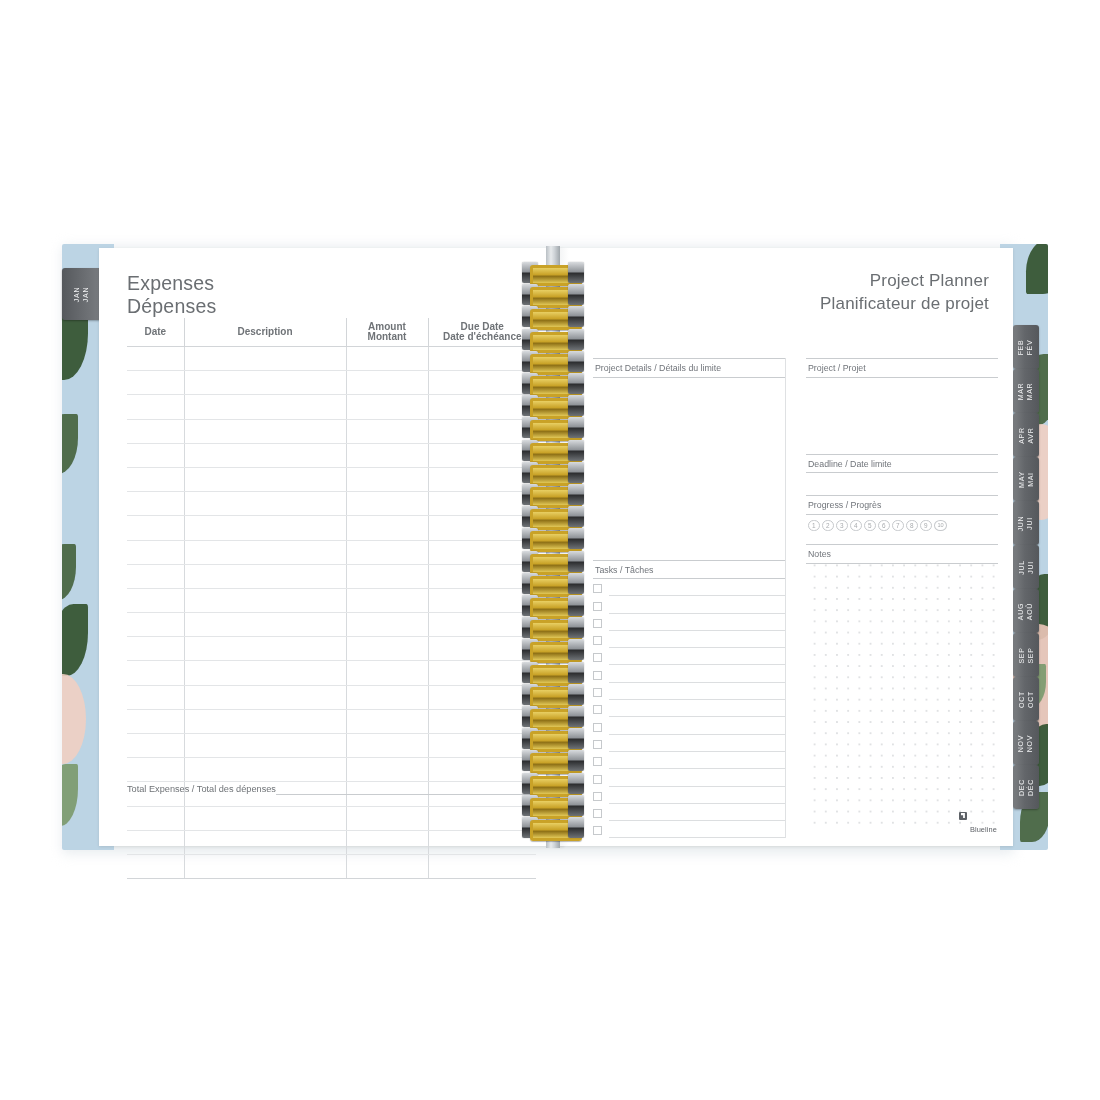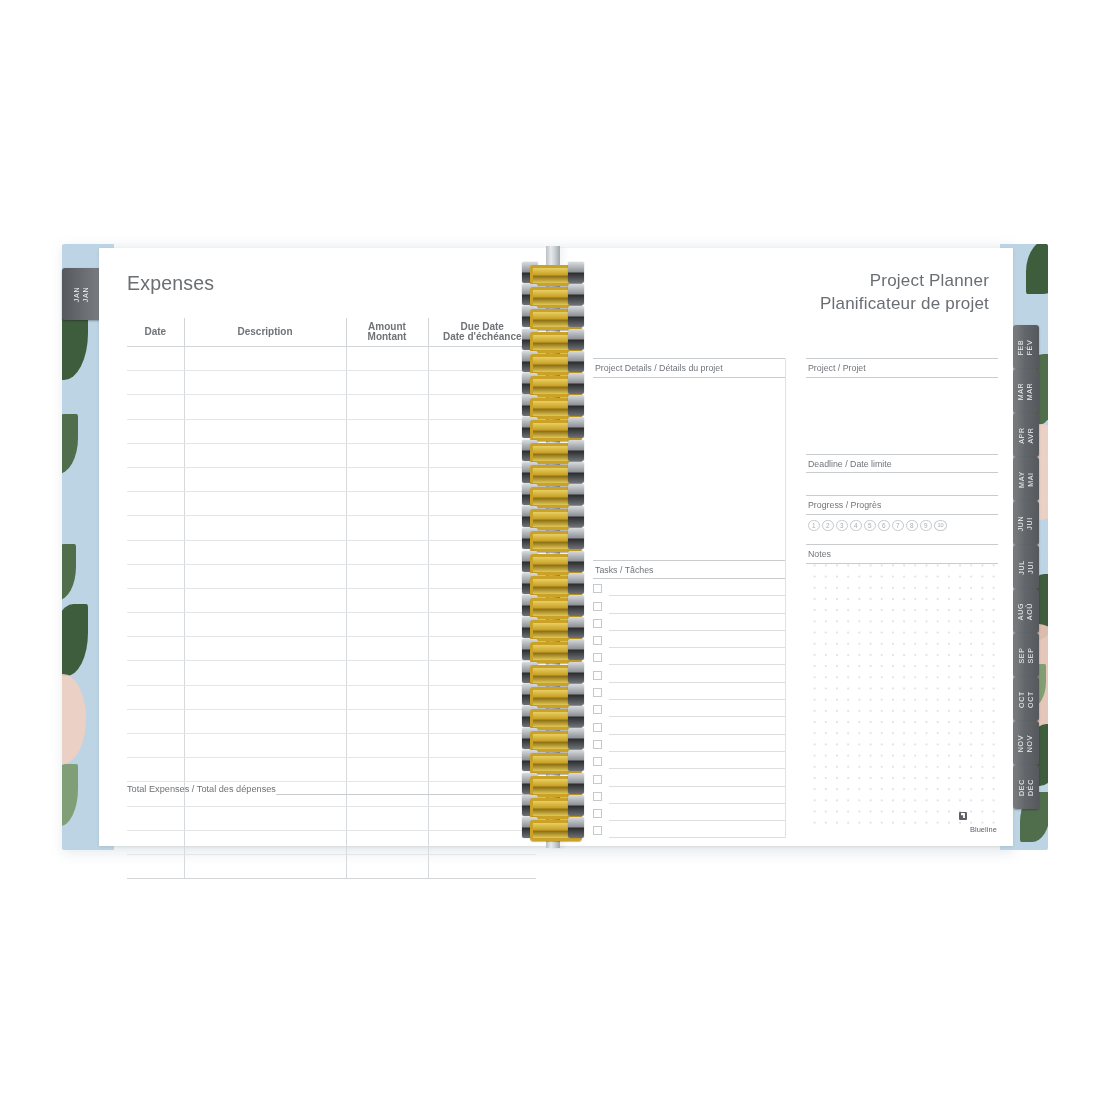--- a/index.html
+++ b/index.html
@@ -264,20 +264,21 @@
       </div>
     <div class="tab" style="top:440px">
         <div class="tab-txt"><span>DEC</span><br><span>DÉC</span></div>
       </div>
   </div>
 
   <div class="page page-left">
     <div class="lp">
       <div class="title">
         <span class="l2">Expenses</span>
+        <span class="l2">Dépenses</span>
       </div>
     </div>
 
     <table class="exp">
       <colgroup>
         <col class="col-date">
           <col class="col-desc">
           <col class="col-amt">
           <col class="col-due">
       </colgroup>
@@ -443,21 +444,21 @@
     <div class="rp">
       <div class="rtitle">
         <div>Project Planner</div>
         <div>Planificateur de projet</div>
       </div>
     </div>
 
     <div class="rcols">
 
       <div class="colA">
-        <div class="field-lbl top-rule">Project Details / Détails du projet</div>
+        <div class="field-lbl top-rule">Project Details / Détails du limite</div>
         <div class="blank"></div>
 
         <div class="field-lbl top-rule">Tasks / Tâches</div>
         <div id="tasks-list">
             <div class="task">
               <span class="cbox"></span>
               <span class="tline"></span>
             </div>
             <div class="task">
               <span class="cbox"></span>

